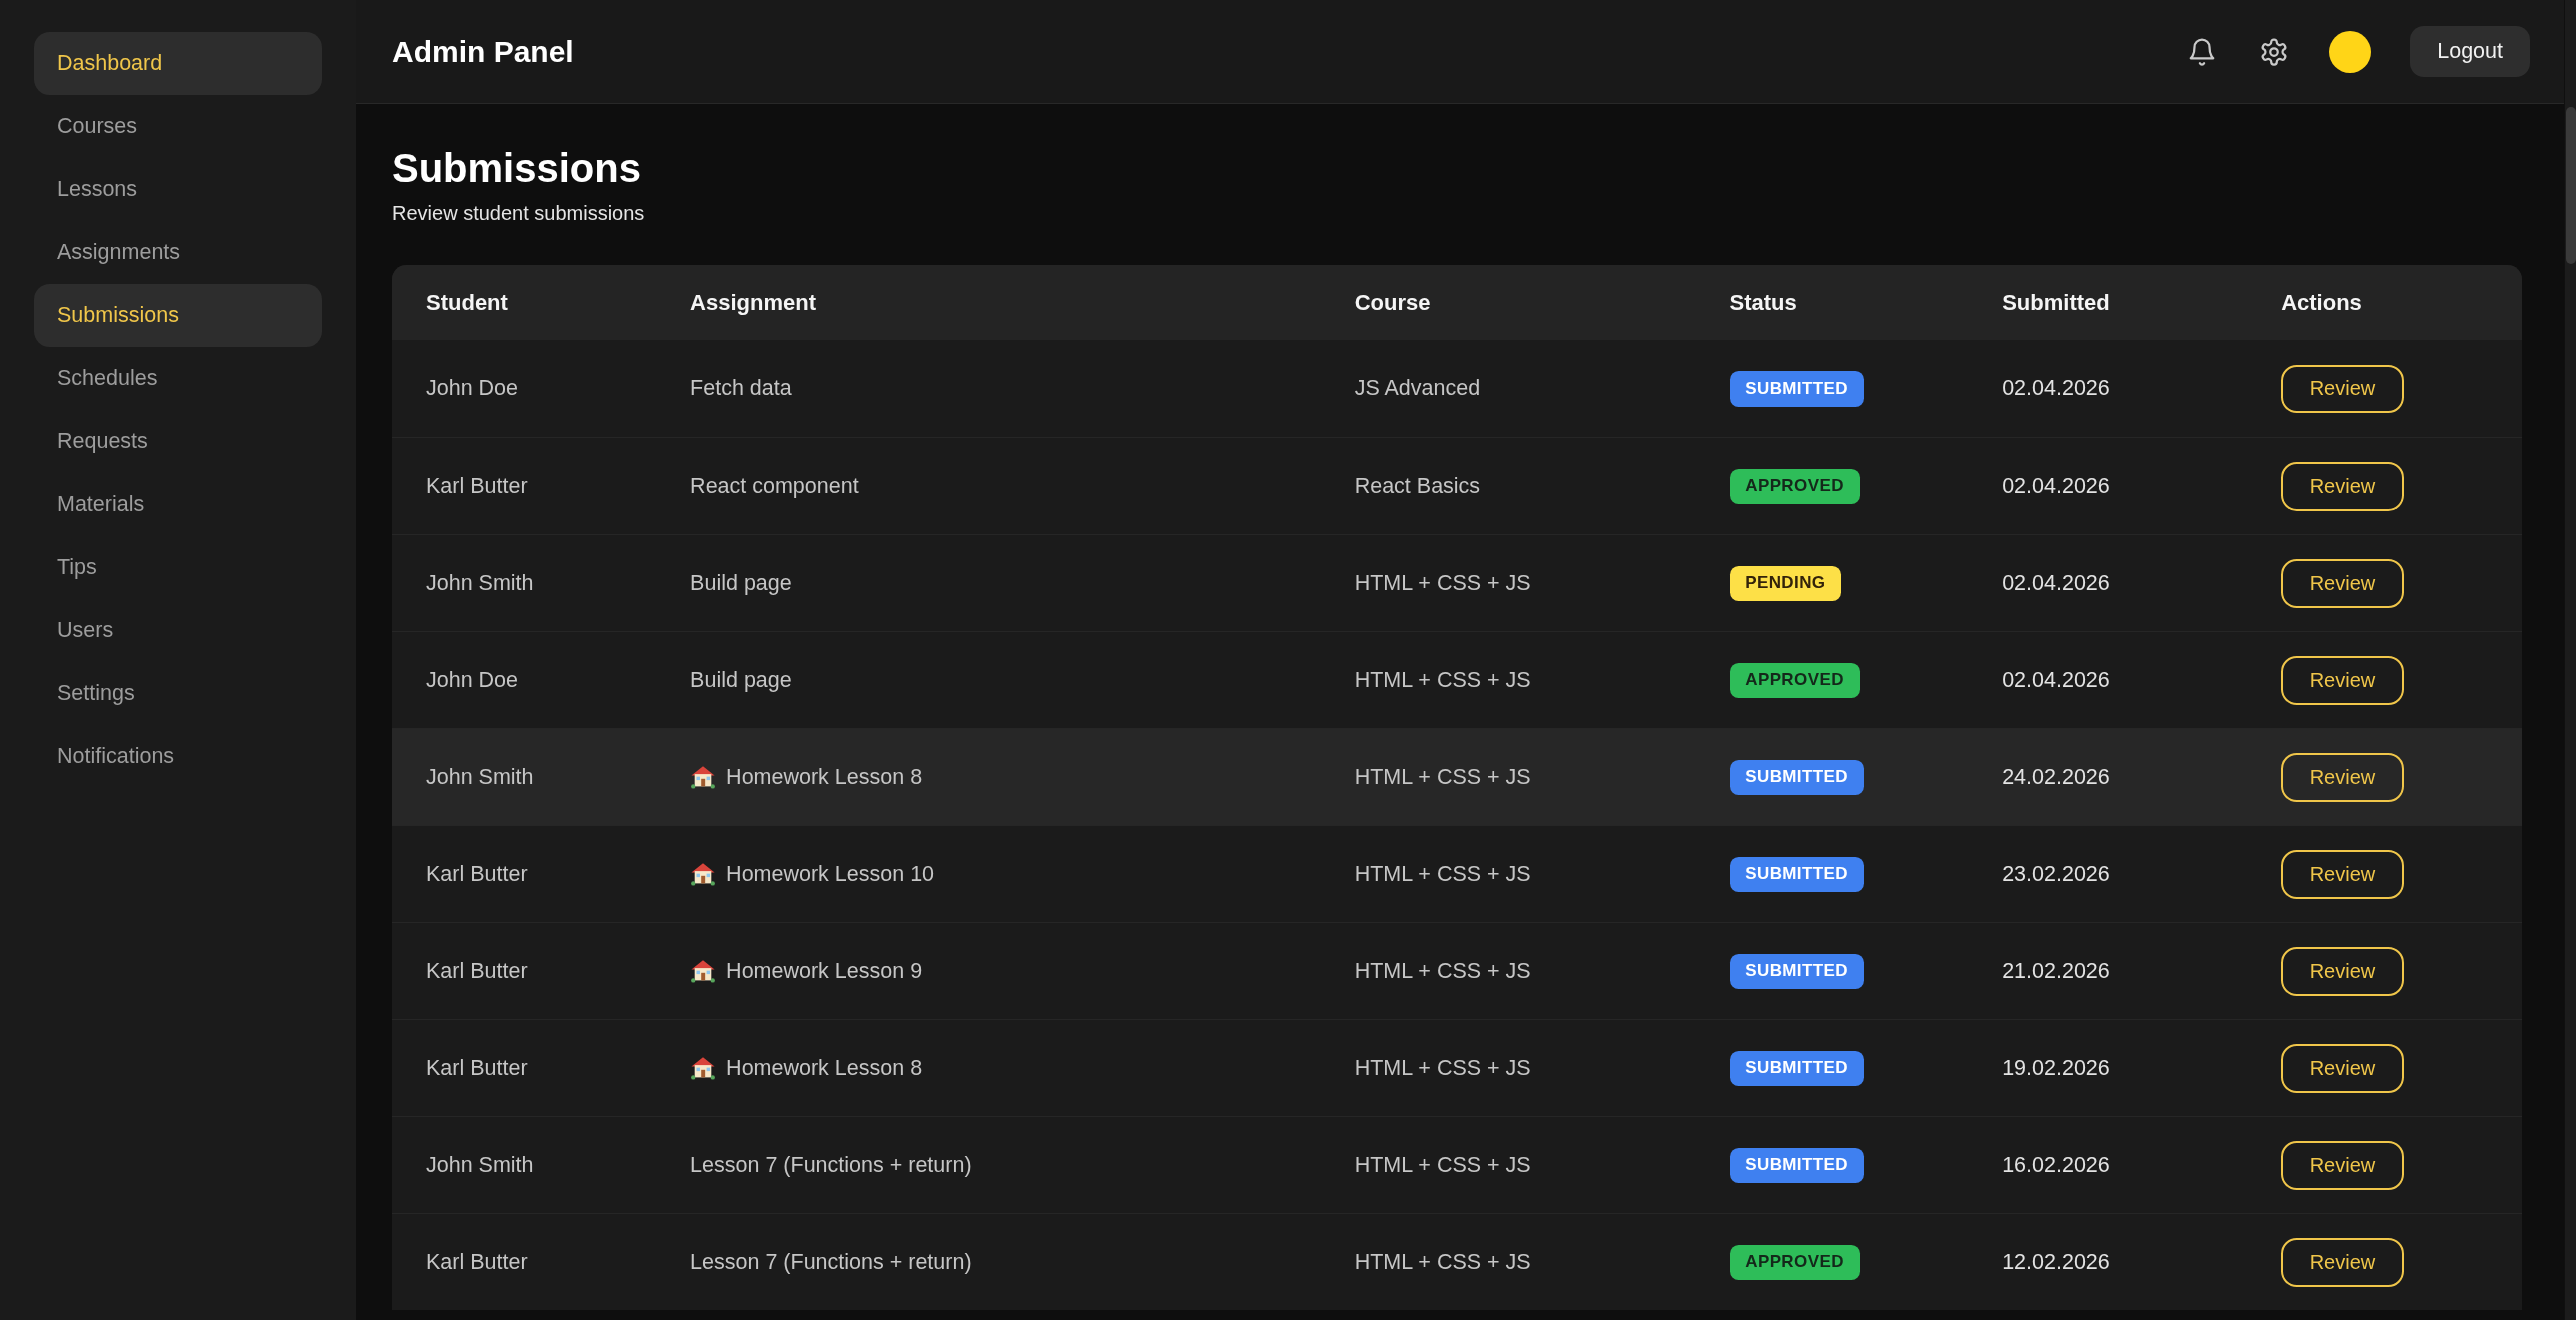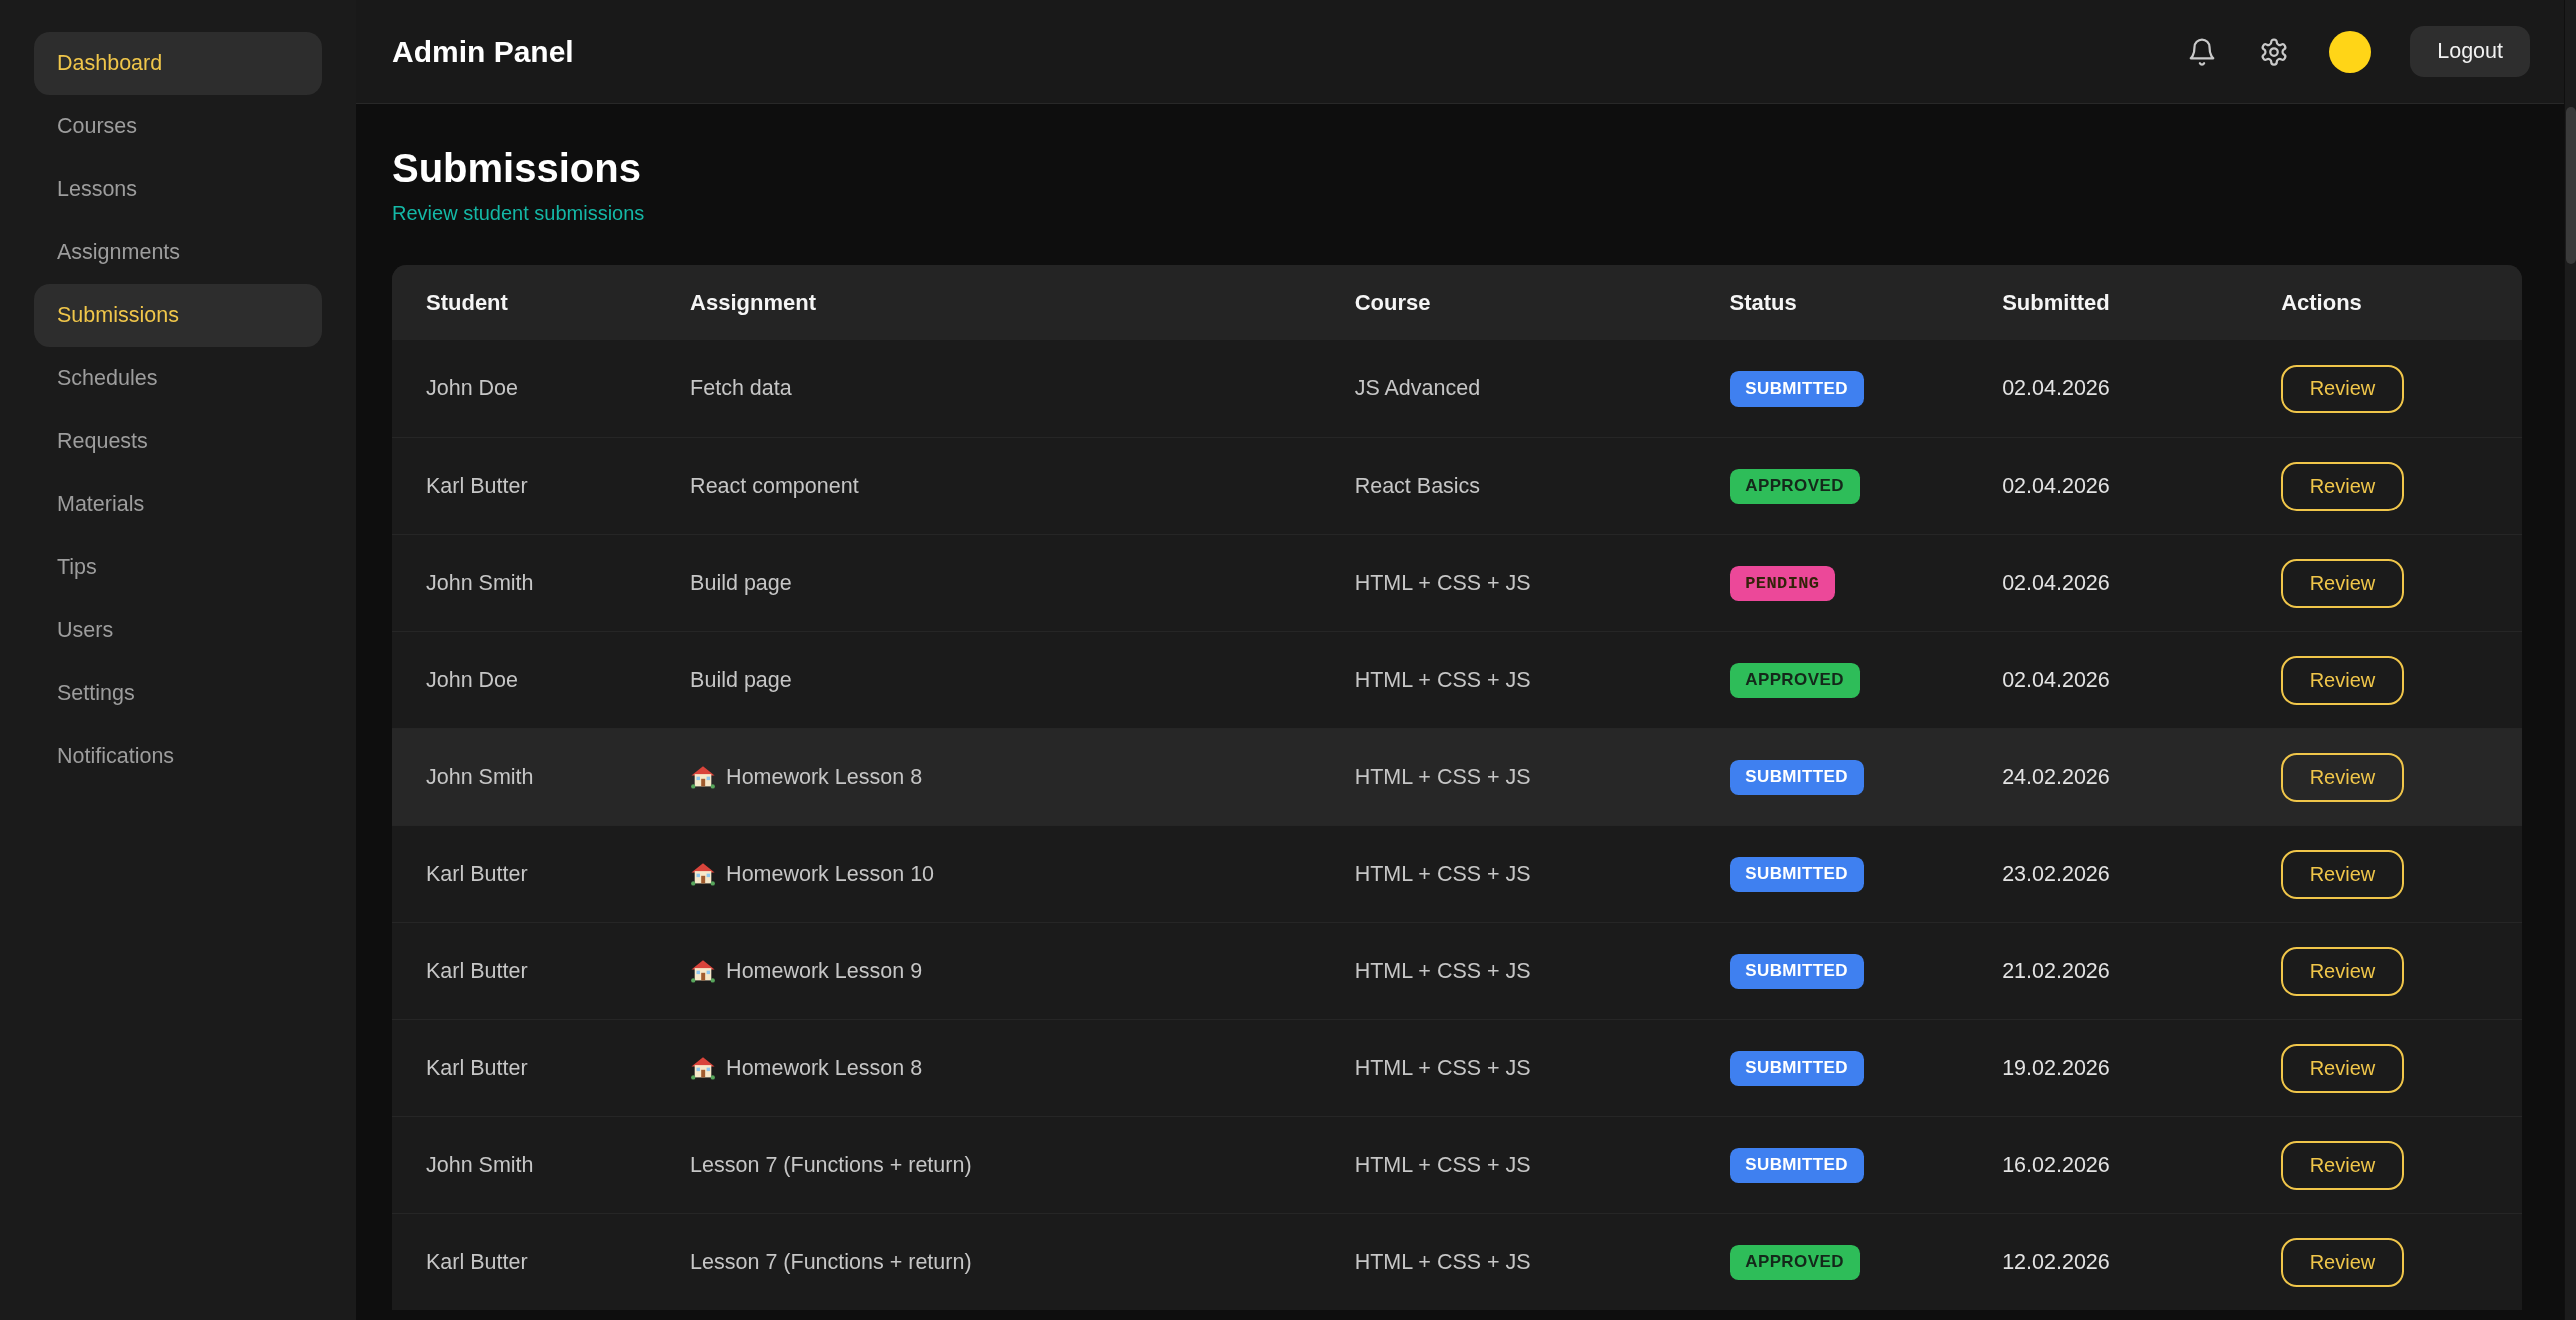--- a/index.html
+++ b/index.html
@@ -48,21 +48,21 @@
   .avatar { width: 42px; height: 42px; border-radius: 50%; cursor: pointer; }
   .logout-btn {
     background: #2e2e2e; color: #f2f2f2; border: none;
     border-radius: 14px; font-size: 21.5px; padding: 13px 27px;
     cursor: pointer; font-family: inherit;
   }
 
   
   .content { padding: 42px 54px 0 36px; }
   .page-title { margin: 0; font-size: 40px; font-weight: 700; color: #ffffff; }
-  .page-subtitle { margin: 11.4px 0 0; font-size: 20px; color: #14b8a6; }
+  .page-subtitle { margin: 11.4px 0 0; font-size: 20px; color: #e5e5e5; }
 
   .table-card {
     margin-top: 40px;
     background: #1b1b1b;
     border-radius: 14.3px 14.3px 0 0;
     overflow: hidden;
   }
   .thead, .trow {
     display: grid;
     grid-template-columns: 12.4% 31.2% 17.6% 12.8% 13.1% 12.9%;
@@ -213,21 +213,21 @@
     </div>
   </div>
           <div class="trow">
     <div class="cell">John Smith</div>
     <div class="cell">
 
       <span>Build page</span>
     </div>
     <div class="cell">HTML + CSS + JS</div>
     <div class="cell">
-      <span class="badge" style="background: #ec4899; color: rgb(51, 35, 10); font-family: Liberation Mono, monospace;">PENDING</span>
+      <span class="badge" style="background: #fde047; color: rgb(51, 35, 10);">PENDING</span>
     </div>
     <div class="cell date">02.04.2026</div>
     <div class="cell">
       <button class="review-btn">Review</button>
     </div>
   </div>
           <div class="trow">
     <div class="cell">John Doe</div>
     <div class="cell">
 

